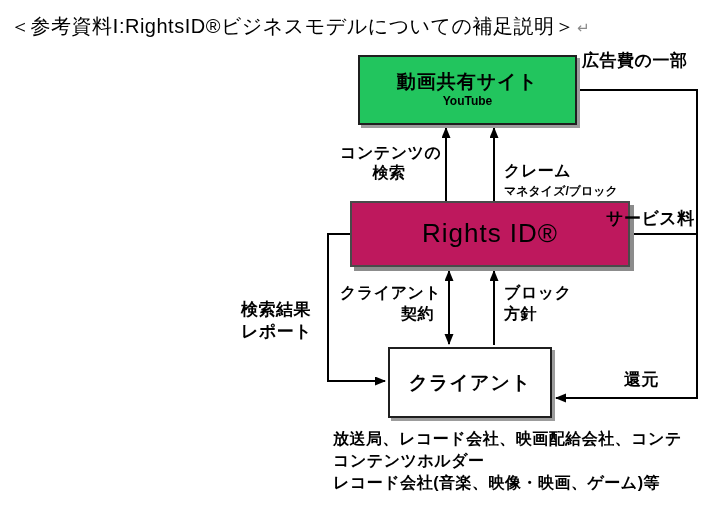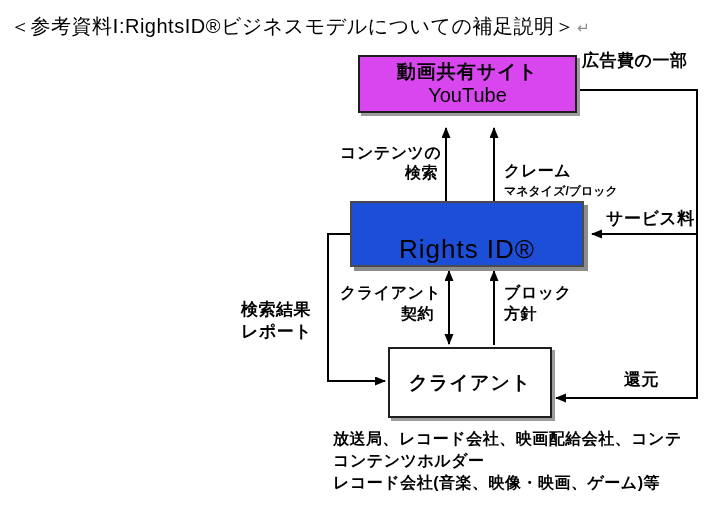--- a/index.html
+++ b/index.html
@@ -4,34 +4,34 @@
 <style>
   html,body{margin:0;padding:0;background:#fff;}
   #page{position:relative;width:720px;height:515px;background:#ffffff;overflow:hidden;
         font-family:"Liberation Sans","DejaVu Sans",sans-serif;color:#000;}
   .abs{position:absolute;}
   #title{left:10px;top:13px;font-size:20px;font-weight:400;letter-spacing:.5px;white-space:nowrap;}
   #title .pmark{color:#8a8a8a;font-size:15px;margin-left:2px;}
   
   .node{position:absolute;box-sizing:border-box;display:flex;flex-direction:column;
         align-items:center;justify-content:center;text-align:center;line-height:1.15;}
-  #box-video{left:358px;top:55px;width:219px;height:58px;background:#d946ef;
+  #box-video{left:358px;top:55px;width:219px;height:70px;background:#22c55e;
         border:2px solid #1f1f1f;box-shadow:3px 3px 0 #9c9c9c;text-align:right;}
   #box-video .l1{font-size:19px;font-weight:700;letter-spacing:1px;}
-  #box-video .l2{font-size:20px;font-weight:400;margin-top:2px;}
-  #box-rights{left:350px;top:201px;width:234px;height:66px;background:#1d4ed8;
-        border:2px solid #4a4a4a;box-shadow:4px 4px 0 #8c8c8c;justify-content:flex-end;}
+  #box-video .l2{font-size:12px;font-weight:700;margin-top:2px;}
+  #box-rights{left:350px;top:201px;width:280px;height:66px;background:#be185d;
+        border:2px solid #4a4a4a;box-shadow:4px 4px 0 #8c8c8c;}
   #box-rights .l1{font-size:26px;font-weight:400;letter-spacing:1px;}
   #box-client{left:388px;top:347px;width:164px;height:71px;background:#ffffff;
         border:2px solid #1f1f1f;box-shadow:3px 3px 0 #9c9c9c;}
   #box-client .l1{font-size:19px;font-weight:700;letter-spacing:1px;}
   
   .lbl{position:absolute;font-weight:700;font-size:16px;line-height:20px;white-space:nowrap;letter-spacing:.5px;}
   #lbl-adfee{left:582px;top:51px;font-size:17px;}
-  #lbl-search{left:340px;top:143px;width:98px;text-align:right;font-family:Liberation Serif, serif;}
+  #lbl-search{left:340px;top:143px;width:98px;text-align:center;font-family:Liberation Serif, serif;}
   #lbl-claim{left:504px;top:161px;}
   #lbl-claim .sub{font-size:12px;letter-spacing:0;}
   #lbl-servicefee{left:606px;top:209px;font-size:17px;}
   #lbl-report{left:241px;top:299px;font-size:17px;line-height:22px;}
   #lbl-contract{left:340px;top:282px;width:94px;text-align:right;line-height:21px;}
   #lbl-policy{left:504px;top:282px;line-height:21px;}
   #lbl-return{left:624px;top:370px;font-size:17px;}
   
   #footnote{left:333px;top:428px;font-size:16px;font-weight:700;line-height:22px;letter-spacing:.5px;white-space:nowrap;}
   svg{position:absolute;left:0;top:0;}

